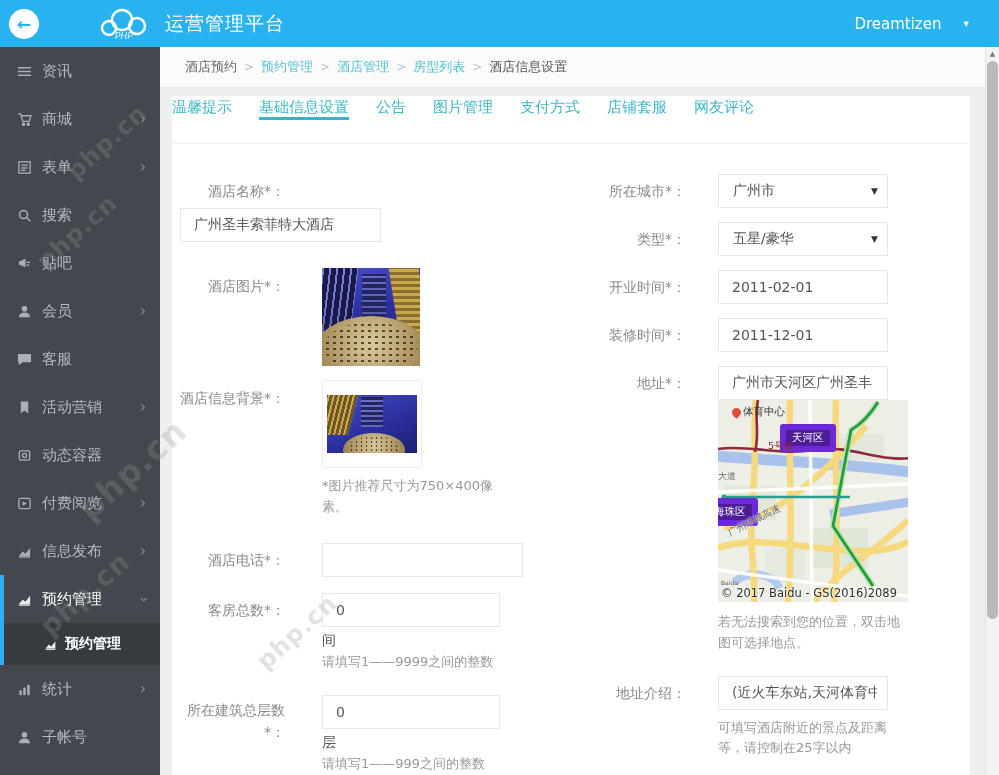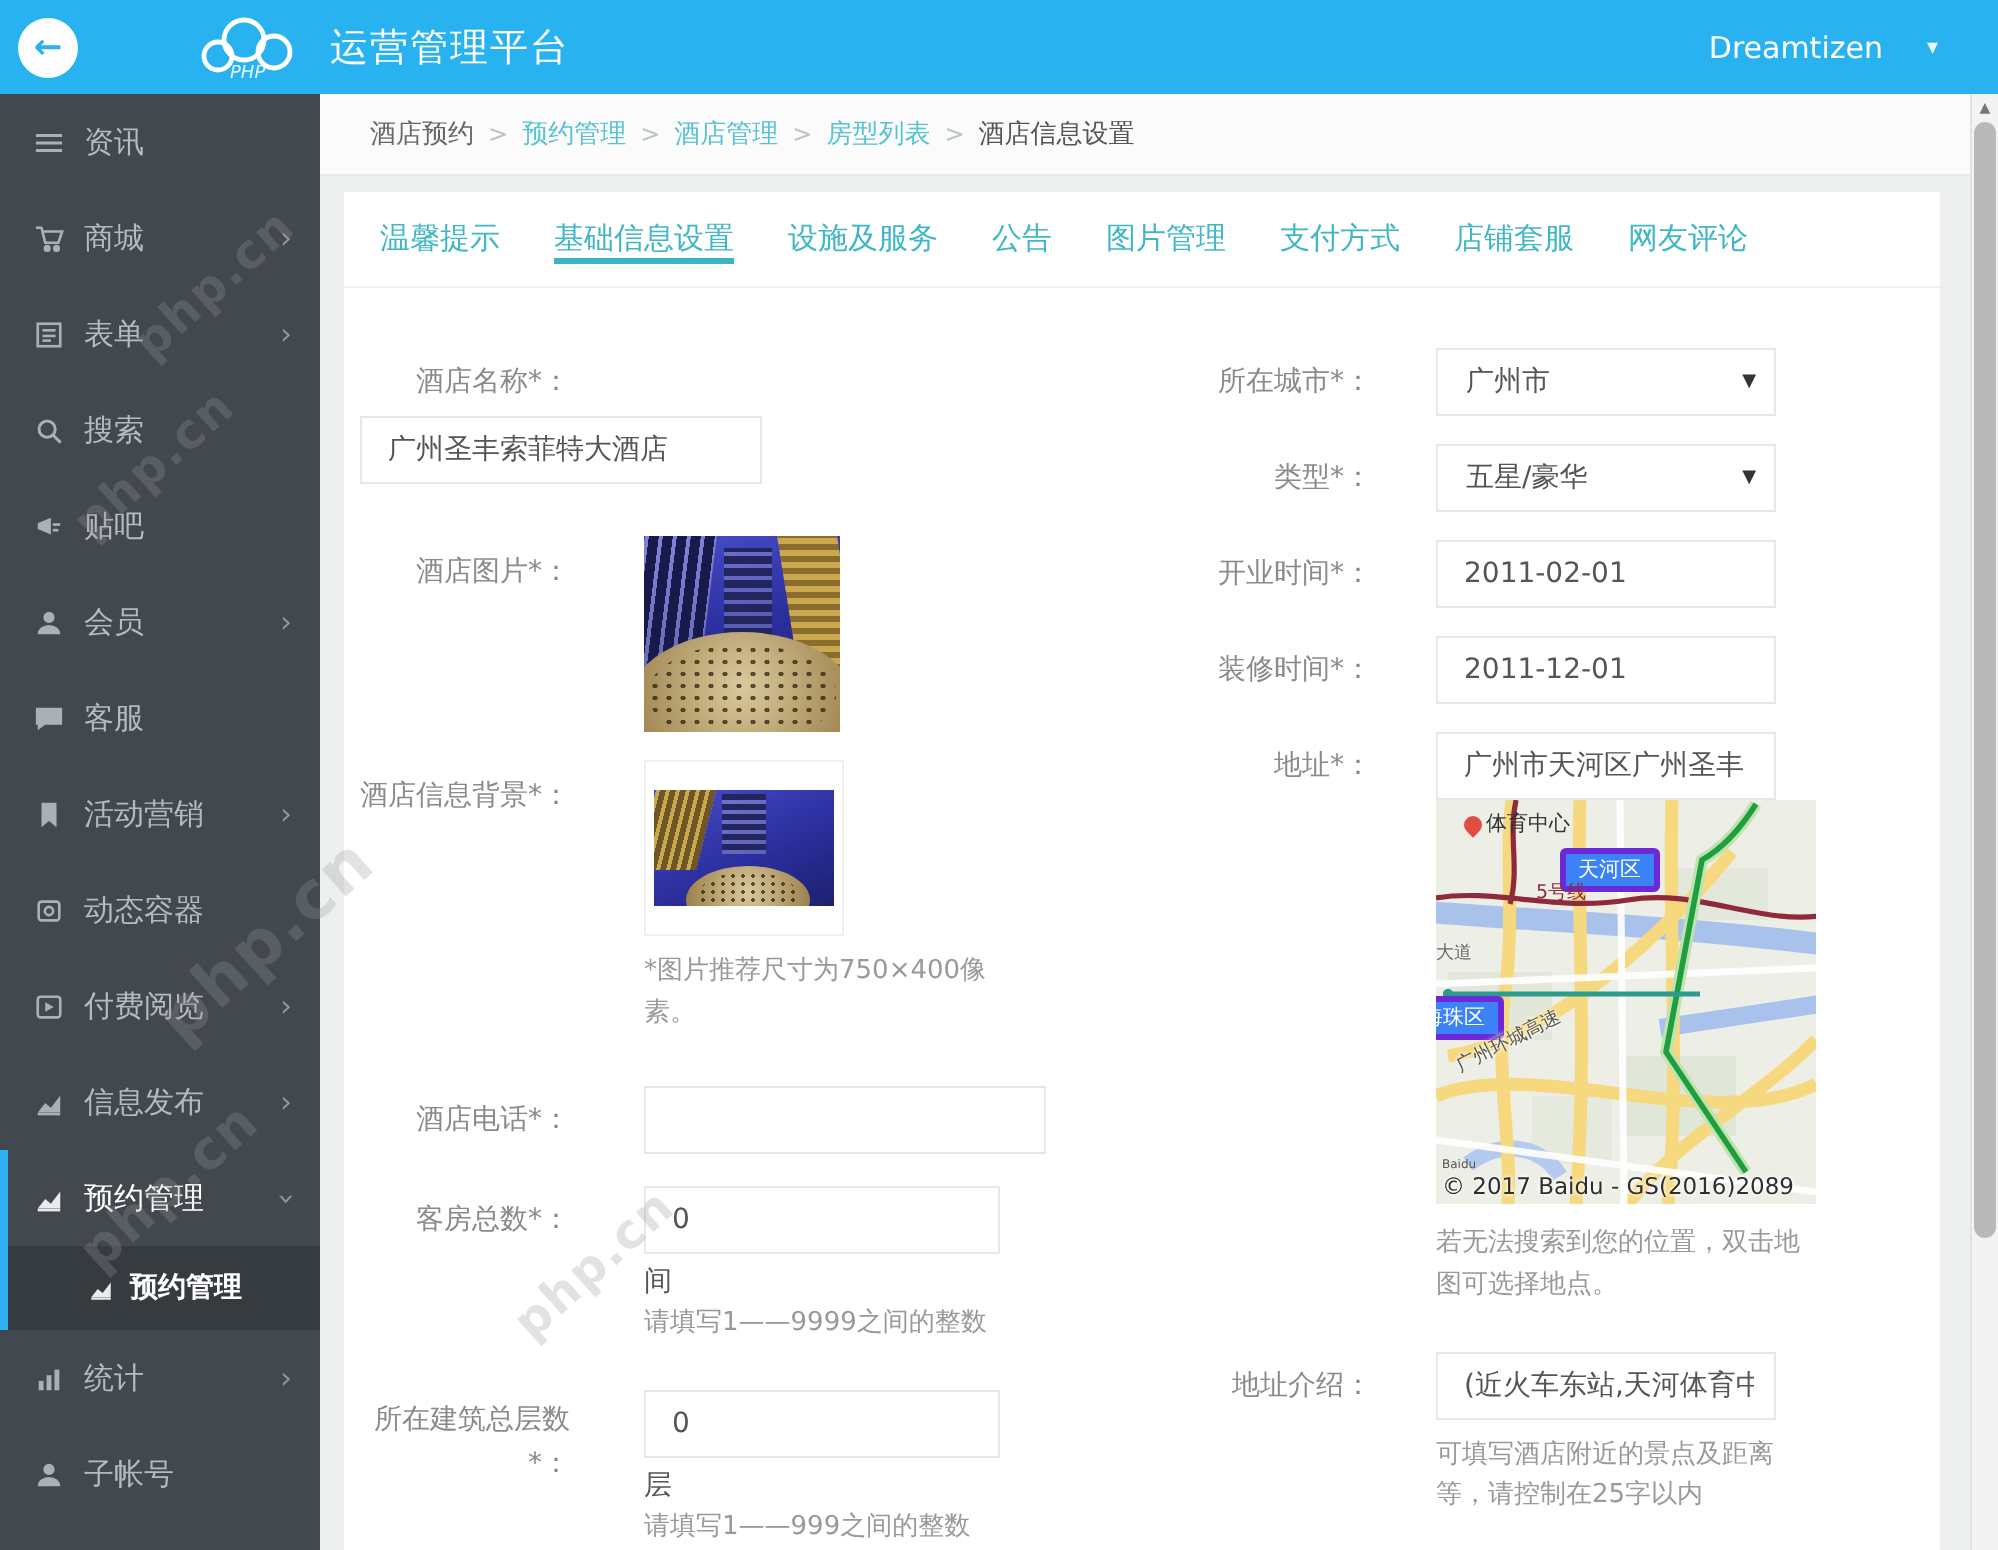--- a/index.html
+++ b/index.html
@@ -29,21 +29,21 @@
 
   
   .main { position:absolute; left:160px; top:47px; right:0; bottom:0; background:#eef0f0; overflow:hidden; }
   .breadcrumb-bar { height:41px; background:#fbfbfb; border-bottom:1px solid #e7eaec; display:flex; align-items:center; padding-left:25px; font-size:13px; }
   .bc-item { color:#666; }
   .bc-link { color:#57c2d4; cursor:pointer; }
   .bc-sep { color:#b9c3c8; margin:0 7px; font-size:12px; }
   .bc-current { color:#555; }
 
   .panel { position:absolute; left:12px; top:49px; width:798px; height:900px; background:#fff; }
-  .tabbar { height:48px; border-bottom:1px solid #f0f0f0; display:flex; align-items:center; padding-left:18px; }
+  .tabbar { height:48px; border-bottom:1px solid #f0f0f0; display:flex; align-items:flex-start; }
   .tab { display:flex; align-items:center; margin-right:27px; color:#41b7c5; font-size:15px; cursor:pointer; border-bottom:3px solid transparent; padding-top:2px; }
   .tab.active { border-bottom-color:#38b4c4;font-family:Liberation Serif, serif; }
 
   .form-col { position:absolute; top:78px; }
   .col-left  { left:8px;  width:400px; }
   .col-right { left:428px; width:366px; }
   .frow { display:flex; align-items:flex-start; }
   .flabel { color:#8a8a8a; font-size:14px; text-align:right; line-height:1.55; }
   .col-left  .flabel { width:105px; margin-right:37px; }
   .col-right .flabel { width:86px;  margin-right:32px; }
@@ -68,21 +68,21 @@
   .p2-l { position:absolute; left:-4px; top:0; width:30px; height:40px; background:repeating-linear-gradient(90deg,#caa84e 0 2px,#6e5626 2px 5px); transform:skewX(-14deg); }
   .p2-m { position:absolute; left:34px; top:2px; width:22px; height:30px; background:repeating-linear-gradient(0deg,rgba(255,255,255,.25) 0 2px,#23265e 2px 5px); }
   .p2-dome { position:absolute; left:16px; bottom:-14px; width:62px; height:34px; border-radius:50%; background:radial-gradient(circle at 50% 38%,#dbc99c,#9a7f4a 85%); }
   .p2-dome:after { content:""; position:absolute; inset:3px 6px 8px 6px; border-radius:50%; background-image:radial-gradient(rgba(35,26,8,.7) 1px,transparent 1.2px); background-size:5px 4px; }
 
   
   .map { position:relative; width:190px; height:202px; margin-top:0; overflow:hidden; background:#edeee6; cursor:crosshair; }
   .map svg { position:absolute; inset:0; }
   .map-poi { position:absolute; left:14px; top:5px; font-size:10.5px; color:#333; display:flex; align-items:center; gap:2px; }
   .poi-dot { width:9px; height:9px; border-radius:50% 50% 50% 0; background:#e24d41; transform:rotate(-45deg); display:inline-block; }
-  .map-badge { position:absolute; background:#3b82f6; border:3px solid #6d28d9; color:#fff; font-size:10.5px; padding:1px 6px; border-radius:3px; white-space:nowrap; }
+  .map-badge { position:absolute; background:#4c1d95; border:6px solid #6d28d9; color:#fff; font-size:10.5px; padding:1px 6px; border-radius:3px; white-space:nowrap; }
   .badge-thq { left:62px; top:24px; }
   .badge-hzq { left:-16px; top:98px; }
   .map-line-label { position:absolute; left:50px; top:40px; font-size:9.5px; color:#8f2a3c; }
   .map-hw { position:absolute; left:8px; top:128px; font-size:9.5px; color:#555; transform:rotate(-27deg); transform-origin:left top; text-shadow:0 0 2px #fff,0 0 2px #fff; white-space:nowrap; }
   .map-road-sm { position:absolute; left:0; top:70px; font-size:9px; color:#666; text-shadow:0 0 2px #fff; }
   .map-copy { position:absolute; left:3px; bottom:2px; font-size:11.5px; color:#2e2e2e; text-shadow:0 0 2px #fff,0 0 2px #fff; white-space:nowrap; }
   .baidu-mini { position:absolute; left:3px; bottom:16px; font-size:6px; color:#555; letter-spacing:0; }
 
   
   .scrollbar { position:absolute; top:0; right:0; width:14px; bottom:0; background:#f3f3f3; border-left:1px solid #e2e2e2; z-index:30; }
@@ -313,21 +313,20 @@
     <span class="bc-link">房型列表</span>
     <span class="bc-sep">&gt;</span>
     <span class="bc-current">酒店信息设置</span>
   </div>
 
   <div class="panel">
 
     <div class="tabbar">
       <div class="tab">温馨提示</div>
       <div class="tab active">基础信息设置</div>
-      <div class="tab">设施及服务</div>
       <div class="tab">公告</div>
       <div class="tab">图片管理</div>
       <div class="tab">支付方式</div>
       <div class="tab">店铺套服</div>
       <div class="tab">网友评论</div>
     </div>
 
     <div class="form-col col-left">
       <div class="frow" style="margin-bottom:26px;flex-direction:column;">
         <div class="flabel vcenter">酒店名称*：</div>

